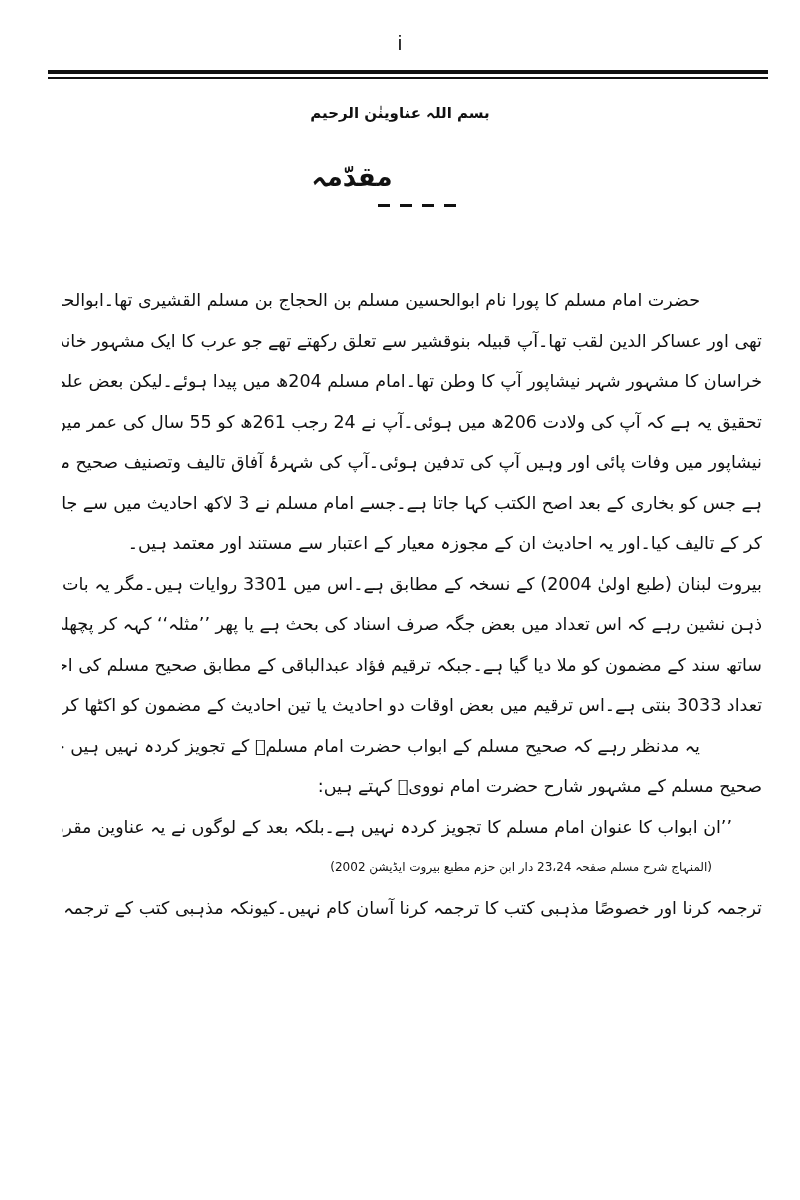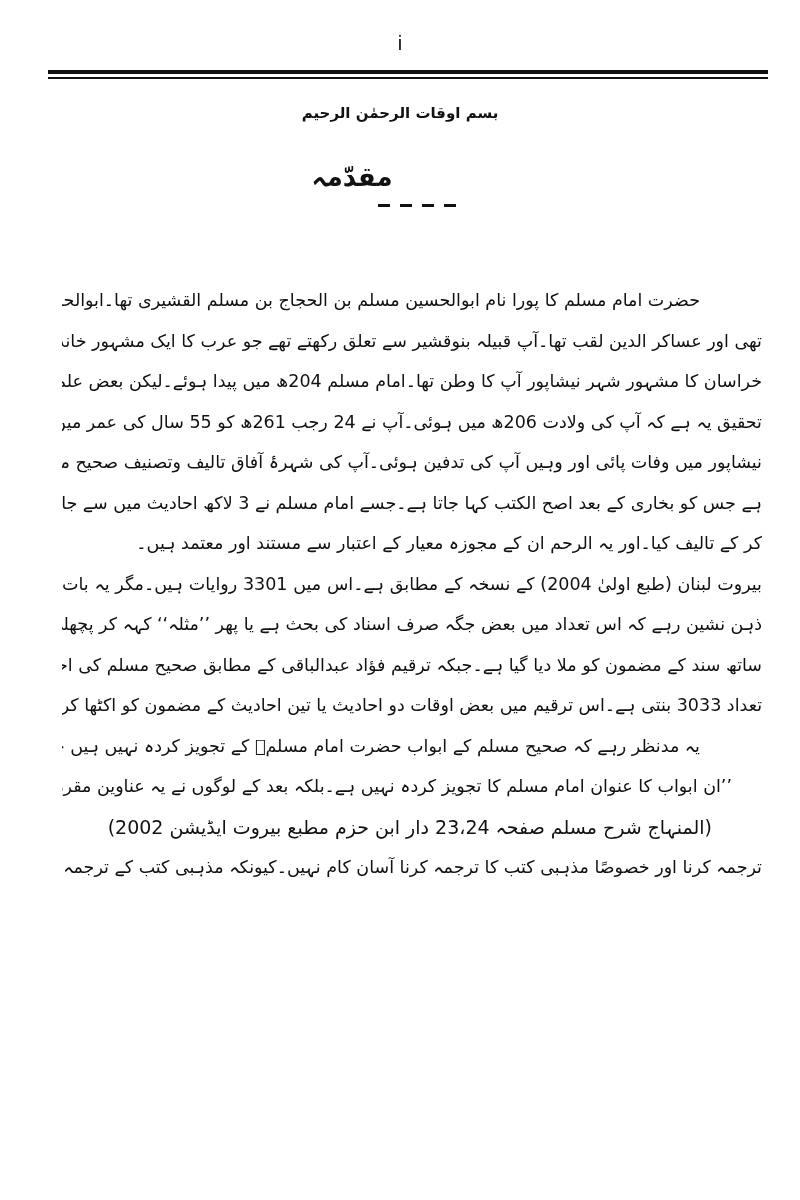--- a/index.html
+++ b/index.html
@@ -15,42 +15,43 @@
            direction:rtl; font-family:"DejaVu Sans", sans-serif; font-size:26px; font-weight:bold; }
   .title-underline { position:absolute; top:204px; left:378px; width:82px; height:3px;
                      background:repeating-linear-gradient(90deg,#111 0 12px,transparent 12px 22px); }
   .body { position:absolute; top:280px; left:62px; width:700px; direction:rtl;
           font-family:"DejaVu Sans", sans-serif; font-size:17.5px; }
   .line { height:40.5px; line-height:40.5px; white-space:nowrap; text-align:justify;
           text-align-last:justify; overflow:hidden; }
   .line.indent { padding-right:62px; }
   .line.short { text-align-last:right; }
   .line.quote { padding-right:30px; text-align-last:right; }
-  .line.cite { padding-right:50px; text-align-last:right; font-size:19px; }
+  .line.cite { padding-right:50px; text-align-last:right; font-size:12px; }
 </style>
 </head>
 <body>
 
 <div class="page-num">i</div>
 <div class="rule-thick"></div>
 <div class="rule-thin"></div>
 
-<div class="bismillah">بسم اوقات الرحمٰن الرحیم</div>
+<div class="bismillah">بسم اللہ عناوینٰن الرحیم</div>
 <div class="title">مقدّمہ</div>
 <div class="title-underline"></div>
 
 <div class="body">
   <div class="line indent">حضرت امام مسلم کا پورا نام ابوالحسین مسلم بن الحجاج بن مسلم القشیری تھا۔ابوالحسین آپ کی کنیت</div>
   <div class="line">تھی اور عساکر الدین لقب تھا۔آپ قبیلہ بنوقشیر سے تعلق رکھتے تھے جو عرب کا ایک مشہور خاندان تھا۔اور</div>
   <div class="line">خراسان کا مشہور شہر نیشاپور آپ کا وطن تھا۔امام مسلم 204ھ میں پیدا ہوئے۔لیکن بعض علماء اور مؤرخین کی</div>
   <div class="line">تحقیق یہ ہے کہ آپ کی ولادت 206ھ میں ہوئی۔آپ نے 24 رجب 261ھ کو 55 سال کی عمر میں</div>
   <div class="line">نیشاپور میں وفات پائی اور وہیں آپ کی تدفین ہوئی۔آپ کی شہرۂ آفاق تالیف وتصنیف صحیح مسلم</div>
   <div class="line">ہے جس کو بخاری کے بعد اصح الکتب کہا جاتا ہے۔جسے امام مسلم نے 3 لاکھ احادیث میں سے جانچ پڑتال</div>
-  <div class="line short">کر کے تالیف کیا۔اور یہ الرحم ان کے مجوزہ معیار کے اعتبار سے مستند اور معتمد ہیں۔</div>
+  <div class="line short">کر کے تالیف کیا۔اور یہ احادیث ان کے مجوزہ معیار کے اعتبار سے مستند اور معتمد ہیں۔</div>
   <div class="line">بیروت لبنان (طبع اولیٰ 2004) کے نسخہ کے مطابق ہے۔اس میں 3301 روایات ہیں۔مگر یہ بات</div>
   <div class="line">ذہن نشین رہے کہ اس تعداد میں بعض جگہ صرف اسناد کی بحث ہے یا پھر ’’مثلہ‘‘ کہہ کر پچھلی حدیث کے</div>
   <div class="line">ساتھ سند کے مضمون کو ملا دیا گیا ہے۔جبکہ ترقیم فؤاد عبدالباقی کے مطابق صحیح مسلم کی احادیث کی</div>
   <div class="line">تعداد 3033 بنتی ہے۔اس ترقیم میں بعض اوقات دو احادیث یا تین احادیث کے مضمون کو اکٹھا کر دیا گیا</div>
   <div class="line indent">یہ مدنظر رہے کہ صحیح مسلم کے ابواب حضرت امام مسلمؒ کے تجویز کردہ نہیں ہیں جیسا کہ</div>
+  <div class="line short">صحیح مسلم کے مشہور شارح حضرت امام نوویؒ کہتے ہیں:</div>
   <div class="line quote">’’ان ابواب کا عنوان امام مسلم کا تجویز کردہ نہیں ہے۔بلکہ بعد کے لوگوں نے یہ عناوین مقرر کئے ہیں۔‘‘</div>
   <div class="line cite">(المنہاج شرح مسلم صفحہ 23،24 دار ابن حزم مطبع بیروت ایڈیشن 2002)</div>
   <div class="line">ترجمہ کرنا اور خصوصًا مذہبی کتب کا ترجمہ کرنا آسان کام نہیں۔کیونکہ مذہبی کتب کے ترجمہ میں جہاں متن</div>
 </div>
 
 </body></html>

